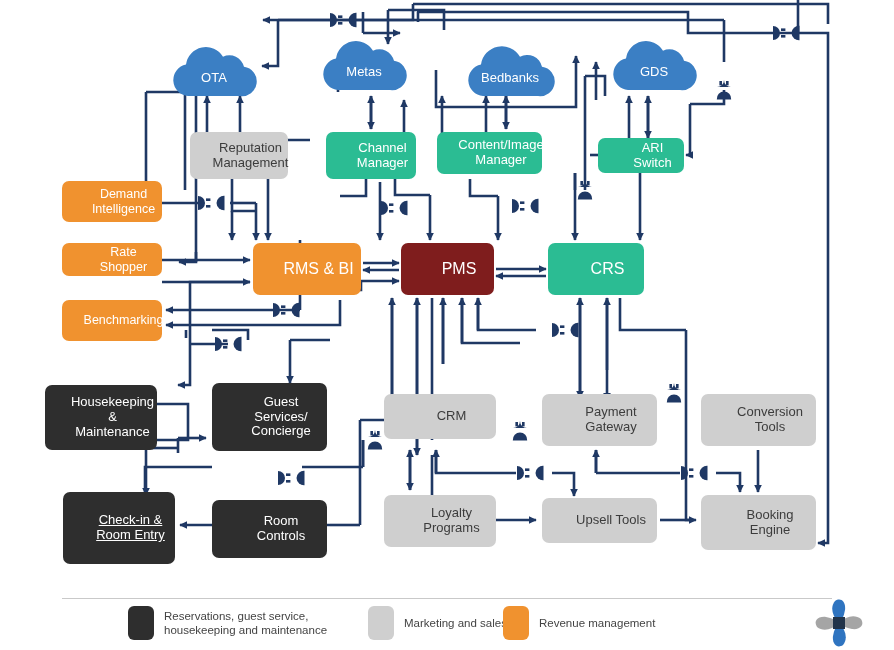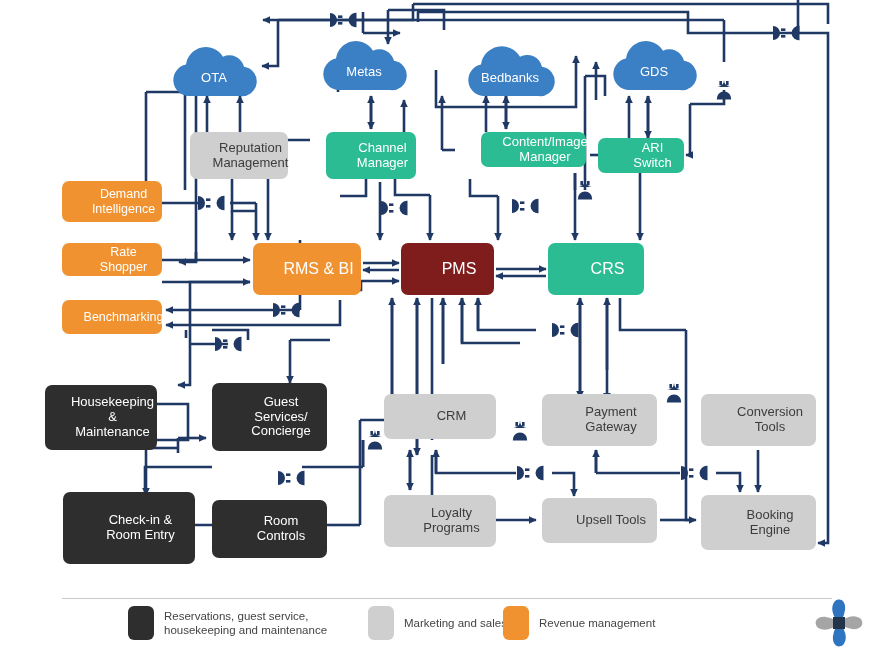--- a/index.html
+++ b/index.html
@@ -242,37 +242,37 @@
   </div>
 
   <div class="node n-gray" style="left:190px;top:132px;width:98px;height:47px;">
     <span>Reputation Management</span>
     </div>
 
   <div class="node n-green" style="left:326px;top:132px;width:90px;height:47px;">
     <span>Channel Manager</span>
     </div>
 
-  <div class="node n-green" style="left:481px;top:132px;width:105px;height:35px;">
+  <div class="node n-green" style="left:437px;top:132px;width:105px;height:42px;">
     <span>Content/Image Manager</span>
     </div>
 
   <div class="node n-green" style="left:598px;top:138px;width:86px;height:35px;">
     <span>ARI Switch</span>
     </div>
 
   <div class="node n-orange" style="left:62px;top:181px;width:100px;height:41px;">
     <span>Demand Intelligence</span>
     </div>
 
   <div class="node n-orange" style="left:62px;top:243px;width:100px;height:33px;">
     <span>Rate Shopper</span>
     </div>
 
-  <div class="node n-orange" style="left:62px;top:300px;width:100px;height:34px;">
+  <div class="node n-orange" style="left:62px;top:300px;width:100px;height:41px;">
     <span>Benchmarking</span>
     </div>
 
   <div class="node n-orange n-big" style="left:253px;top:243px;width:108px;height:52px;">
     <span>RMS &amp; BI</span>
     </div>
 
   <div class="node n-blue n-big" style="left:401px;top:243px;width:93px;height:52px;">
     <span>PMS</span>
     </div>
@@ -294,21 +294,21 @@
     </div>
 
   <div class="node n-gray" style="left:542px;top:394px;width:115px;height:52px;">
     <span>Payment Gateway</span>
     </div>
 
   <div class="node n-gray" style="left:701px;top:394px;width:115px;height:52px;">
     <span>Conversion Tools</span>
     </div>
 
-  <div class="node n-dark" style="left:63px;top:492px;width:132px;height:72px;">
+  <div class="node n-dark" style="left:63px;top:492px;width:112px;height:72px;text-decoration:underline;">
     <span>Check-in &amp; Room Entry</span>
     </div>
 
   <div class="node n-dark" style="left:212px;top:500px;width:115px;height:58px;">
     <span>Room Controls</span>
     </div>
 
   <div class="node n-gray" style="left:384px;top:495px;width:112px;height:52px;">
     <span>Loyalty Programs</span>
     </div>

